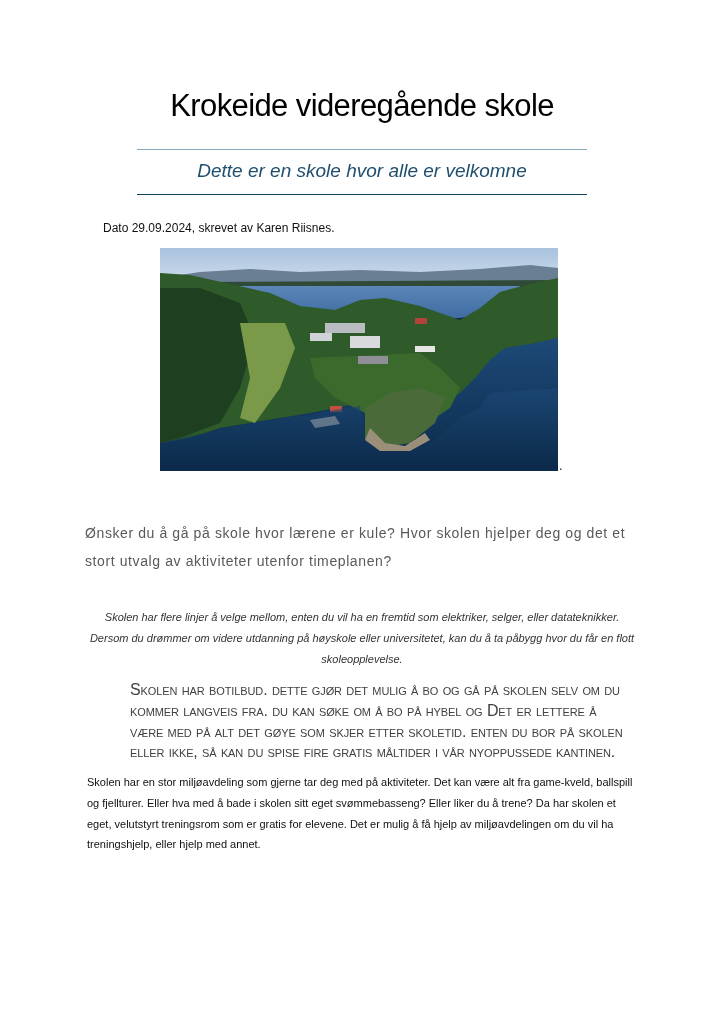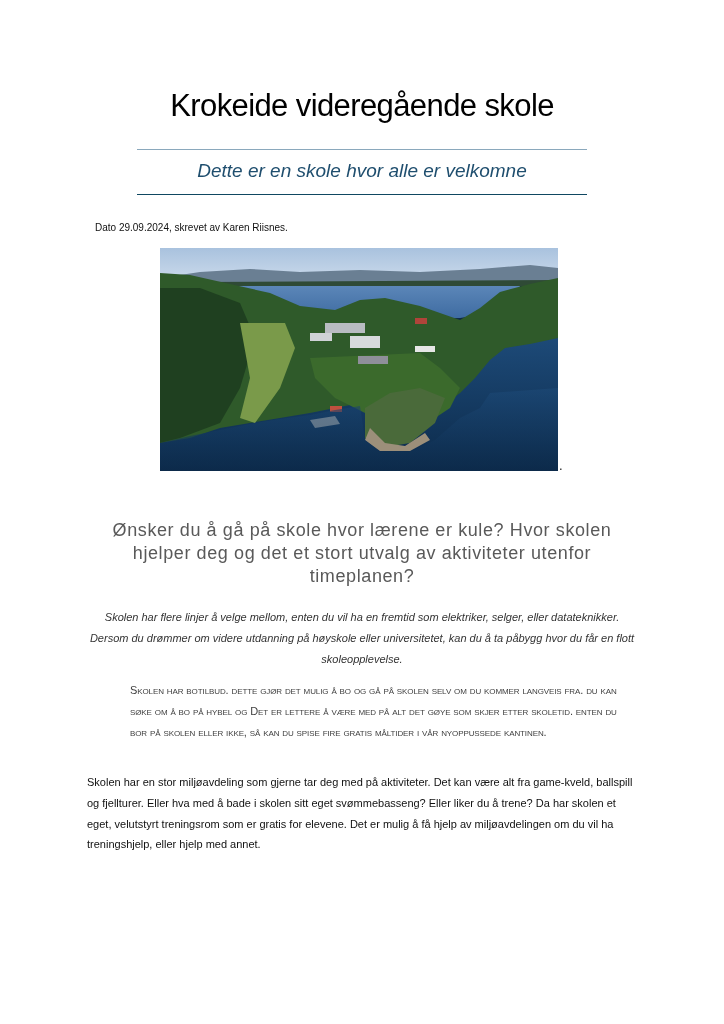--- a/index.html
+++ b/index.html
@@ -55,23 +55,23 @@
     .rule-bottom {
       position: absolute;
       left: 137px;
       top: 194px;
       width: 450px;
       height: 1px;
       background: #0f4761;
     }
     .dateline {
       position: absolute;
-      left: 95px;
+      left: 103px;
       top: 218px;
-      font-size: 10px;
+      font-size: 12px;
       color: #111111;
       line-height: 20px;
     }
     .photo {
       position: absolute;
       left: 160px;
       top: 248px;
       width: 398px;
       height: 223px;
       overflow: hidden;
@@ -84,43 +84,43 @@
       top: 458px;
       font-size: 13px;
       color: #222;
       line-height: 16px;
     }
     .quote-heading {
       position: absolute;
       left: 85px;
       top: 519px;
       width: 554px;
-      text-align: center;
-      font-size: 18px;
+      text-align: left;
+      font-size: 14px;
       color: #595959;
       letter-spacing: 0.6px;
-      line-height: 23px;
+      line-height: 28px;
     }
     .intro-italic {
       position: absolute;
       left: 85px;
       top: 607px;
       width: 554px;
       text-align: center;
       font-size: 11px;
       font-style: italic;
       color: #333333;
       line-height: 21px;
     }
     .smallcaps-block {
       position: absolute;
       left: 130px;
       top: 680px;
       width: 500px;
-      font-size: 11px;
+      font-size: 16px;
       font-variant: small-caps;
       color: #404040;
       line-height: 20.8px;
       letter-spacing: -0.1px;
     }
     .body-para {
       position: absolute;
       left: 87px;
       top: 772px;
       width: 550px;

